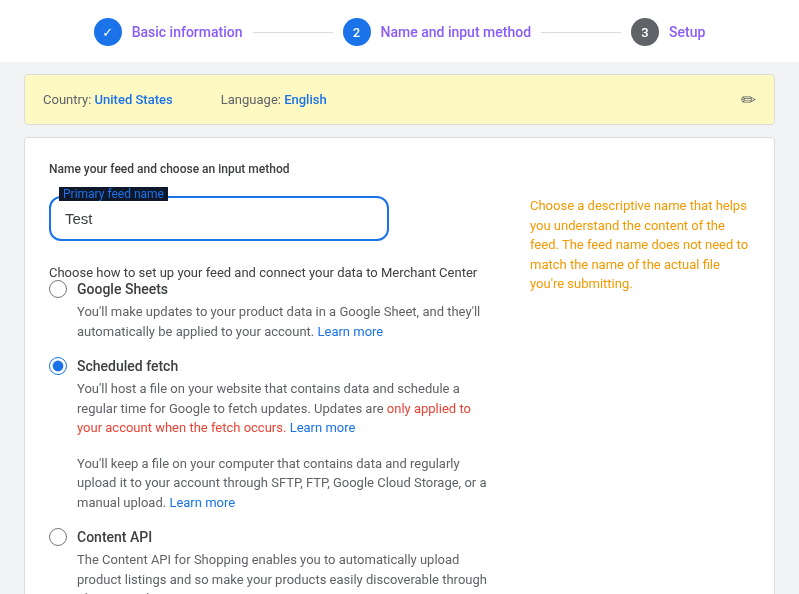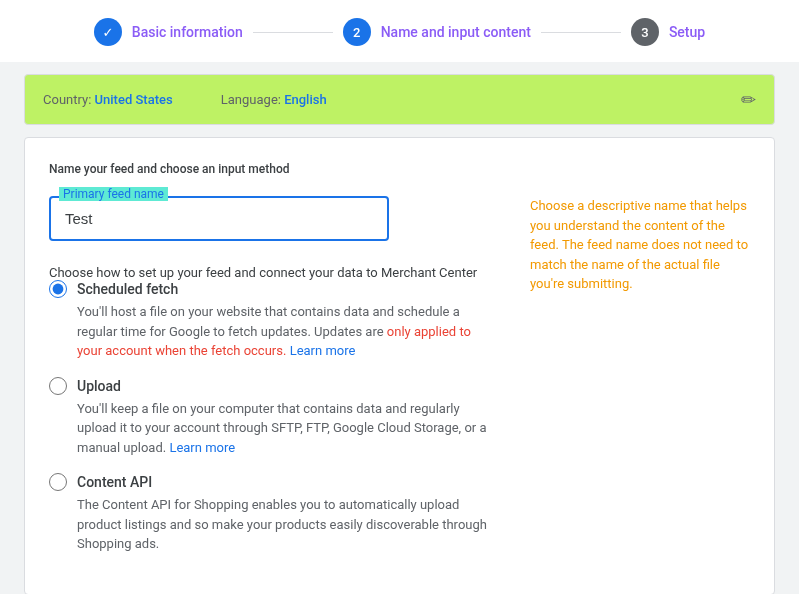--- a/index.html
+++ b/index.html
@@ -56,21 +56,21 @@
     }
     .step-connector {
       width: 80px;
       height: 1px;
       background: #dadce0;
       margin: 0 10px;
     }
 
     
     .info-bar {
-      background: #bef264;
+      background: #fef9c3;
       border: 1px solid #dadce0;
       border-radius: 4px;
       margin: 12px 24px;
       padding: 14px 18px;
       display: flex;
       align-items: center;
       justify-content: space-between;
     }
     .info-bar-text {
       font-size: 13px;
@@ -126,31 +126,31 @@
     
     .input-group {
       position: relative;
       margin-bottom: 24px;
       max-width: 340px;
     }
     .input-group label {
       position: absolute;
       top: -9px;
       left: 10px;
-      background: #5eead4;
+      background: #0f172a;
       padding: 0 4px;
       font-size: 12px;
       color: #1a73e8;
       font-weight: 400;
       text-align: right;
     }
     .input-group input {
       width: 100%;
       border: 2px solid #1a73e8;
-      border-radius: 4px;
+      border-radius: 12px;
       padding: 12px 14px;
       font-size: 15px;
       color: #3c4043;
       outline: none;
     }
 
     
     .radio-section-title {
       font-size: 13px;
       color: #3c4043;
@@ -197,21 +197,21 @@
 <body>
 
 <div class="stepper">
   <div class="step">
     <div class="step-circle completed">✓</div>
     <span class="step-label">Basic information</span>
   </div>
   <div class="step-connector"></div>
   <div class="step">
     <div class="step-circle active">2</div>
-    <span class="step-label">Name and input content</span>
+    <span class="step-label">Name and input method</span>
   </div>
   <div class="step-connector"></div>
   <div class="step">
     <div class="step-circle inactive">3</div>
     <span class="step-label">Setup</span>
   </div>
 </div>
 
 <div class="info-bar">
   <div class="info-bar-text">
@@ -230,37 +230,43 @@
   <div class="card-content">
     <div class="card-left">
 
       <div class="input-group">
         <label>Primary feed name</label>
         <input type="text" value="Test" style="">
       </div>
 
       <p class="radio-section-title">Choose how to set up your feed and connect your data to Merchant Center</p>
 
+      <div class="radio-option">
+        <div class="radio-row">
+          <input type="radio" name="input-method" id="google-sheets" style="">
+          <label for="google-sheets">Google Sheets</label>
+        </div>
+        <p class="radio-desc">
+          You'll make updates to your product data in a Google Sheet, and they'll automatically be applied to your account.
+          <a href="#" class="learn-more">Learn more</a>
+        </p>
+      </div>
 
       <div class="radio-option">
         <div class="radio-row">
           <input type="radio" name="input-method" id="scheduled-fetch" checked="" style="">
           <label for="scheduled-fetch">Scheduled fetch</label>
         </div>
         <p class="radio-desc">
           You'll host a file on your website that contains data and schedule a regular time for Google to fetch updates. Updates are <span class="highlight">only applied to your account when the fetch occurs.</span>
           <a href="#" class="learn-more">Learn more</a>
         </p>
       </div>
 
       <div class="radio-option">
-        <div class="radio-row">
-          <input type="radio" name="input-method" id="upload" style="">
-          <label for="upload">Upload</label>
-        </div>
         <p class="radio-desc">
           You'll keep a file on your computer that contains data and regularly upload it to your account through SFTP, FTP, Google Cloud Storage, or a manual upload.
           <a href="#" class="learn-more">Learn more</a>
         </p>
       </div>
 
       <div class="radio-option">
         <div class="radio-row">
           <input type="radio" name="input-method" id="content-api" style="">
           <label for="content-api">Content API</label>

